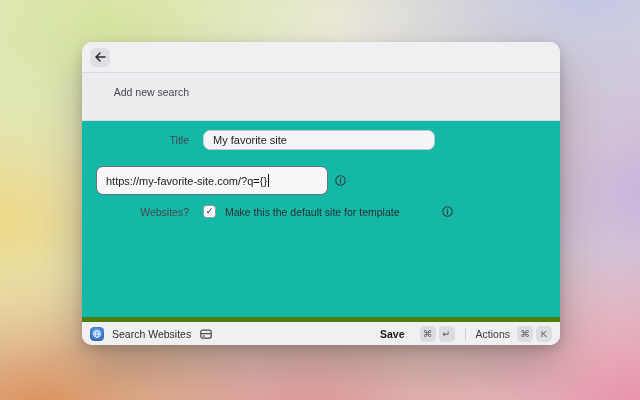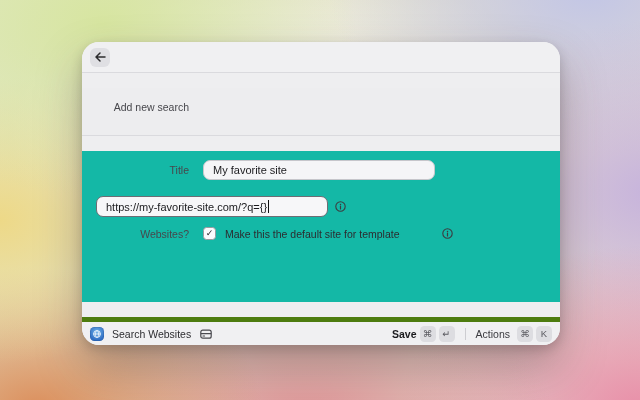--- a/index.html
+++ b/index.html
@@ -21,25 +21,24 @@
       radial-gradient(45% 55% at 102% 48%, rgba(196,176,221,0.92), rgba(196,176,221,0) 78%),
       radial-gradient(52% 52% at 92% -2%, rgba(193,197,231,0.95), rgba(193,197,231,0) 78%),
       radial-gradient(62% 58% at 46% 34%, rgba(255,255,255,0.92), rgba(255,255,255,0) 72%),
       linear-gradient(120deg, #e3e9c8, #e6d8d2);
   }
 
   
   .window {
     position: absolute; left: 82px; top: 42px; width: 478px; height: 303px;
     background: #eeeef0;
-    border-radius: 17px;
+    border-radius: 10px;
     box-shadow: 0 22px 45px rgba(70,45,50,0.35), 0 4px 12px rgba(0,0,0,0.18);
     display: flex; flex-direction: column;
     overflow: hidden;
-    gap: 15px;
   }
 
   
   .header {
     height: 31px; flex: 0 0 31px;
     background: #f0f0f2;
     border-bottom: 1px solid #dadade;
     display: flex; align-items: center;
     padding: 0 8px;
   }
@@ -93,21 +92,21 @@
     background: #f5f5f7;
     border: 1px solid #c6c6cb;
     border-radius: 7px;
     display: flex; align-items: center;
     padding: 4px 9px;
     font-size: 11px; color: #1b1b1e;
     white-space: nowrap; overflow: hidden;
   }
   .text-input.focused {
     border: 1.5px solid #6d6d74;
-    height: 21px;
+    height: 29px;
     background: #f7f7f9;
   }
   .caret {
     display: inline-block; width: 1px; height: 13px;
     background: #111; margin-left: 1px;
   }
   .info-col { margin-left: 7px; display: flex; align-items: center; }
 
   .checkbox {
     width: 13px; height: 13px;
@@ -139,21 +138,21 @@
   .drive-icon { margin-left: 8px; display: flex; align-items: center; }
   .footer-spacer { flex: 1 1 auto; }
   .kbd {
     min-width: 16px; height: 16px; padding: 0 3px;
     background: #dddde1;
     border-radius: 4.5px;
     display: inline-flex; align-items: center; justify-content: center;
     font-size: 9.5px; color: #5b5b61;
     margin-left: 3px;
   }
-  .save-label { font-weight: 700; color: #1b1b1e; margin-right: 0; }
+  .save-label { font-weight: 700; color: #1b1b1e; margin-right: 12px; }
   .actions-label { color: #3a3a3f; margin: 0 4px 0 10px; text-align: right; }
   .footer-divider {
     width: 1px; height: 12px; background: #cdcdd1; margin-left: 10px;
   }
   svg { display: block; }
 </style>
 </head>
 <body>
 
 <div class="desktop"></div>

